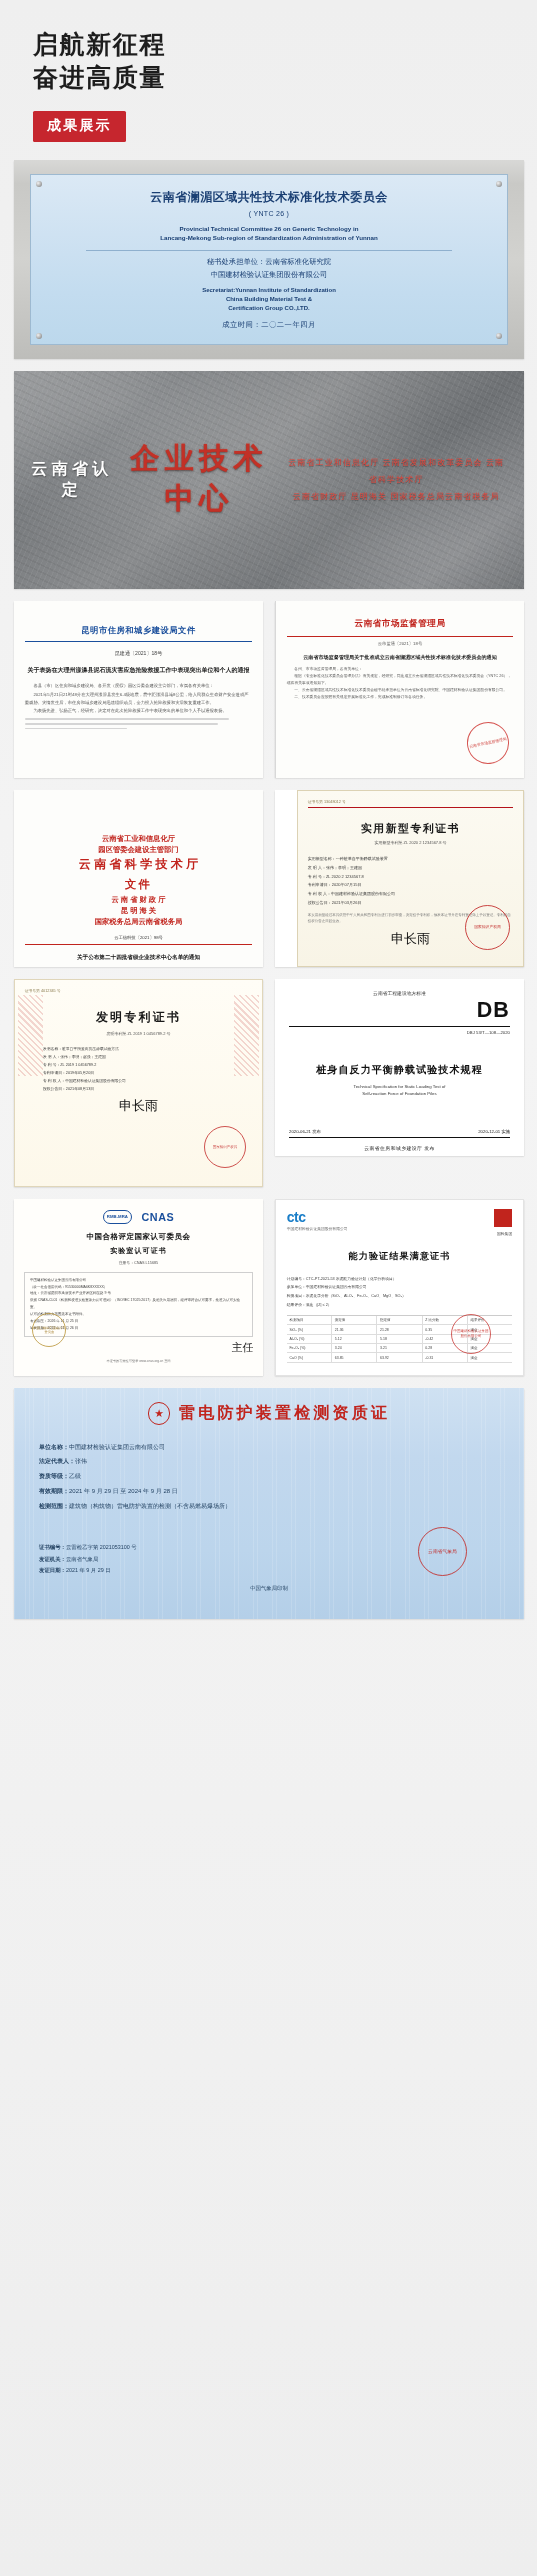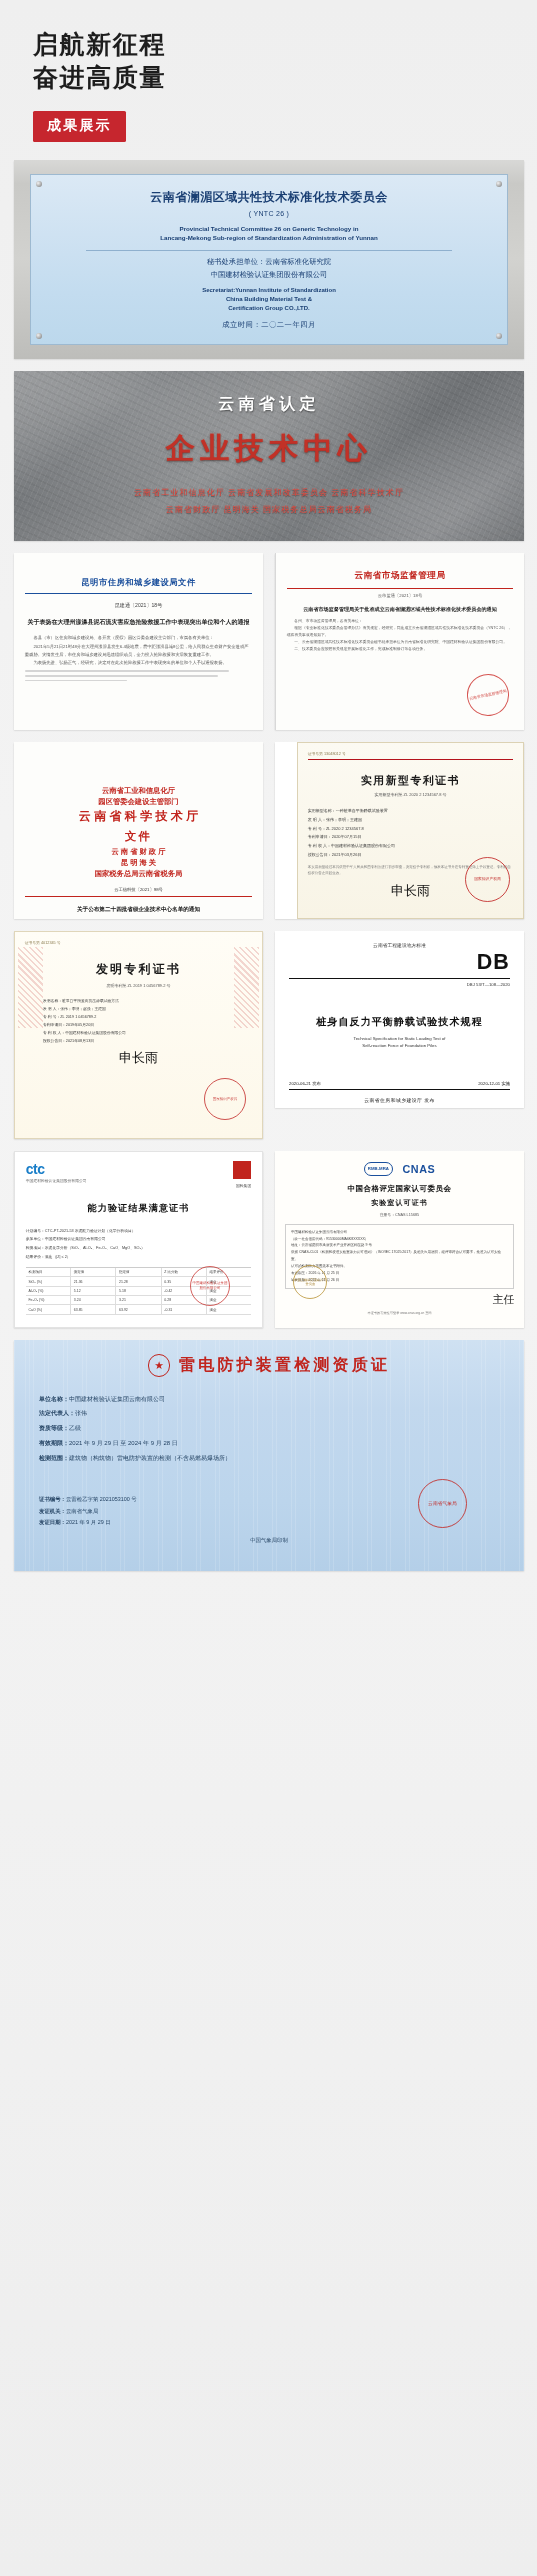--- a/index.html
+++ b/index.html
@@ -81,27 +81,27 @@
   .pl-title { font-size: 12px; color: #1a3f73; font-weight: bold; letter-spacing: 0.5px; }
   .pl-code  { font-size: 7px; color: #1a3f73; margin-top: 3.8px; letter-spacing: 0.3px;}
   .pl-en    { font-size: 6.2px; color: #1a3f73; line-height: 1.55; margin-top: 6.5px; font-weight: bold; }
   .pl-rule  { width: 82%; height: 0.5px; background: #8fb0ce; margin: 7px 0 6px; }
   .pl-cn-line { font-size: 7.3px; color: #1a3f73; line-height: 1.75; }
   .pl-en2 { font-size: 6px; color: #1a3f73; line-height: 1.5; margin-top: 4.3px; font-weight: bold;}
   .pl-date { font-size: 7.3px; color: #1a3f73; margin-top: 7px; letter-spacing: 0.5px;}
 
   
   .stone {
-    height: 170px;
+    height: 218px;
     background:
       radial-gradient(ellipse at 20% 15%, rgba(255,255,255,.18), transparent 55%),
       radial-gradient(ellipse at 78% 80%, rgba(255,255,255,.12), transparent 50%),
       linear-gradient(140deg,#8f9193 0%,#76797c 22%,#8b8d8f 44%,#6f7275 66%,#85878a 86%,#6b6e71 100%);
-    display: flex; flex-direction: column; align-items: center; justify-content: center;
-    text-align: center; padding: 9.7px 16px; position: relative; font-family: Liberation Serif, serif;
+    display: flex; flex-direction: row; align-items: center; justify-content: center;
+    text-align: center; padding: 9.7px 16px; position: relative;
   }
   .stone:after{
     content:""; position:absolute; inset:0;
     background:
       repeating-linear-gradient(115deg, rgba(255,255,255,.05) 0 1.1px, transparent 1.1px 4.8px),
       repeating-linear-gradient(25deg, rgba(0,0,0,.05) 0 1.6px, transparent 1.6px 6.5px);
     pointer-events:none;
   }
   .stone-top { font-size: 16px; color: #ffffff; letter-spacing: 4.3px; font-weight: bold;
                text-shadow: 0.5px 1.1px 1.6px rgba(0,0,0,.5); position: relative; z-index: 2; }
@@ -490,84 +490,20 @@
             <div class="rule2"></div>
             <div class="issuer">云南省住房和城乡建设厅  发布</div>
           </div>
         </div>
       </div>
     </div>
 
     <div class="row">
       <div class="cell">
         <div class="frame">
-          <div class="ctc">
-            <div class="hdrow">
-              <div>
-                <div class="ctc-logo">ctc</div>
-                <div class="ctc-cn">中国建材检验认证集团股份有限公司</div>
-              </div>
-              <div class="right-badge">
-                <span class="sq"></span>
-                <div class="nm">国检集团</div>
-              </div>
-            </div>
-            <div class="t1">能力验证结果满意证书</div>
-            <div class="rows">
-              <p>计划编号：CTC-PT-2021-53 水泥能力验证计划（化学分析项目）</p>
-              <p>参加单位：中国建材检验认证集团云南有限公司</p>
-              <p>检测项目：水泥化学分析（SiO₂、Al₂O₃、Fe₂O₃、CaO、MgO、SO₃）</p>
-              <p>结果评价：满意（|Z| ≤ 2）</p>
-            </div>
-            <div class="tbl">
-              <div class="tr">
-                <span class="td">检测项目</span>
-                <span class="td">测定值</span>
-                <span class="td">指定值</span>
-                <span class="td">Z 比分数</span>
-                <span class="td">结果评价</span>
-              </div>
-              <div class="tr">
-                <span class="td">SiO₂ (%)</span>
-                <span class="td">21.36</span>
-                <span class="td">21.28</span>
-                <span class="td">0.35</span>
-                <span class="td">满意</span>
-              </div>
-              <div class="tr">
-                <span class="td">Al₂O₃ (%)</span>
-                <span class="td">5.12</span>
-                <span class="td">5.18</span>
-                <span class="td">-0.42</span>
-                <span class="td">满意</span>
-              </div>
-              <div class="tr">
-                <span class="td">Fe₂O₃ (%)</span>
-                <span class="td">3.24</span>
-                <span class="td">3.21</span>
-                <span class="td">0.28</span>
-                <span class="td">满意</span>
-              </div>
-              <div class="tr">
-                <span class="td">CaO (%)</span>
-                <span class="td">63.85</span>
-                <span class="td">63.92</span>
-                <span class="td">-0.31</span>
-                <span class="td">满意</span>
-              </div>
-            </div>
-            <div class="redseal">
-              <span>中国建材检验认证集团股份有限公司</span>
-            </div>
-          </div>
-        </div>
-      </div>
-
-      <div class="cell">
-        <div class="frame">
           <div class="cnas">
             <div class="logos">
               <span class="logo-oval">RMB-MRA</span>
               <span class="logo-cnas">CNAS</span>
             </div>
             <div class="t1">中国合格评定国家认可委员会</div>
             <div class="t2">实验室认可证书</div>
             <div class="t3">注册号：CNAS L15685</div>
             <div class="box">
               <p>中国建材检验认证集团云南有限公司</p>
@@ -575,20 +511,84 @@
               <p>地址：云南省昆明市高新技术产业开发区科医路 9 号</p>
               <p>依据 CNAS-CL01《检测和校准实验室能力认可准则》（ISO/IEC 17025:2017）及相关应用说明，经评审符合认可要求，批准为认可实验室。</p>
               <p>认可的检测能力范围见本证书附件。</p>
               <p>有效期至：2026 年 11 月 25 日</p>
               <p>签发日期：2022 年 11 月 26 日</p>
             </div>
             <div class="sig">主任</div>
             <div class="foot">本证书的有效性可登录 www.cnas.org.cn 查询</div>
             <div class="goldseal">
               <span>中国合格评定国家认可委员会</span>
+            </div>
+          </div>
+        </div>
+      </div>
+
+      <div class="cell">
+        <div class="frame">
+          <div class="ctc">
+            <div class="hdrow">
+              <div>
+                <div class="ctc-logo">ctc</div>
+                <div class="ctc-cn">中国建材检验认证集团股份有限公司</div>
+              </div>
+              <div class="right-badge">
+                <span class="sq"></span>
+                <div class="nm">国检集团</div>
+              </div>
+            </div>
+            <div class="t1">能力验证结果满意证书</div>
+            <div class="rows">
+              <p>计划编号：CTC-PT-2021-53 水泥能力验证计划（化学分析项目）</p>
+              <p>参加单位：中国建材检验认证集团云南有限公司</p>
+              <p>检测项目：水泥化学分析（SiO₂、Al₂O₃、Fe₂O₃、CaO、MgO、SO₃）</p>
+              <p>结果评价：满意（|Z| ≤ 2）</p>
+            </div>
+            <div class="tbl">
+              <div class="tr">
+                <span class="td">检测项目</span>
+                <span class="td">测定值</span>
+                <span class="td">指定值</span>
+                <span class="td">Z 比分数</span>
+                <span class="td">结果评价</span>
+              </div>
+              <div class="tr">
+                <span class="td">SiO₂ (%)</span>
+                <span class="td">21.36</span>
+                <span class="td">21.28</span>
+                <span class="td">0.35</span>
+                <span class="td">满意</span>
+              </div>
+              <div class="tr">
+                <span class="td">Al₂O₃ (%)</span>
+                <span class="td">5.12</span>
+                <span class="td">5.18</span>
+                <span class="td">-0.42</span>
+                <span class="td">满意</span>
+              </div>
+              <div class="tr">
+                <span class="td">Fe₂O₃ (%)</span>
+                <span class="td">3.24</span>
+                <span class="td">3.21</span>
+                <span class="td">0.28</span>
+                <span class="td">满意</span>
+              </div>
+              <div class="tr">
+                <span class="td">CaO (%)</span>
+                <span class="td">63.85</span>
+                <span class="td">63.92</span>
+                <span class="td">-0.31</span>
+                <span class="td">满意</span>
+              </div>
+            </div>
+            <div class="redseal">
+              <span>中国建材检验认证集团股份有限公司</span>
             </div>
           </div>
         </div>
       </div>
     </div>
 
     <div class="row">
       <div class="cell full">
         <div class="frame">
           <div class="lightning">

